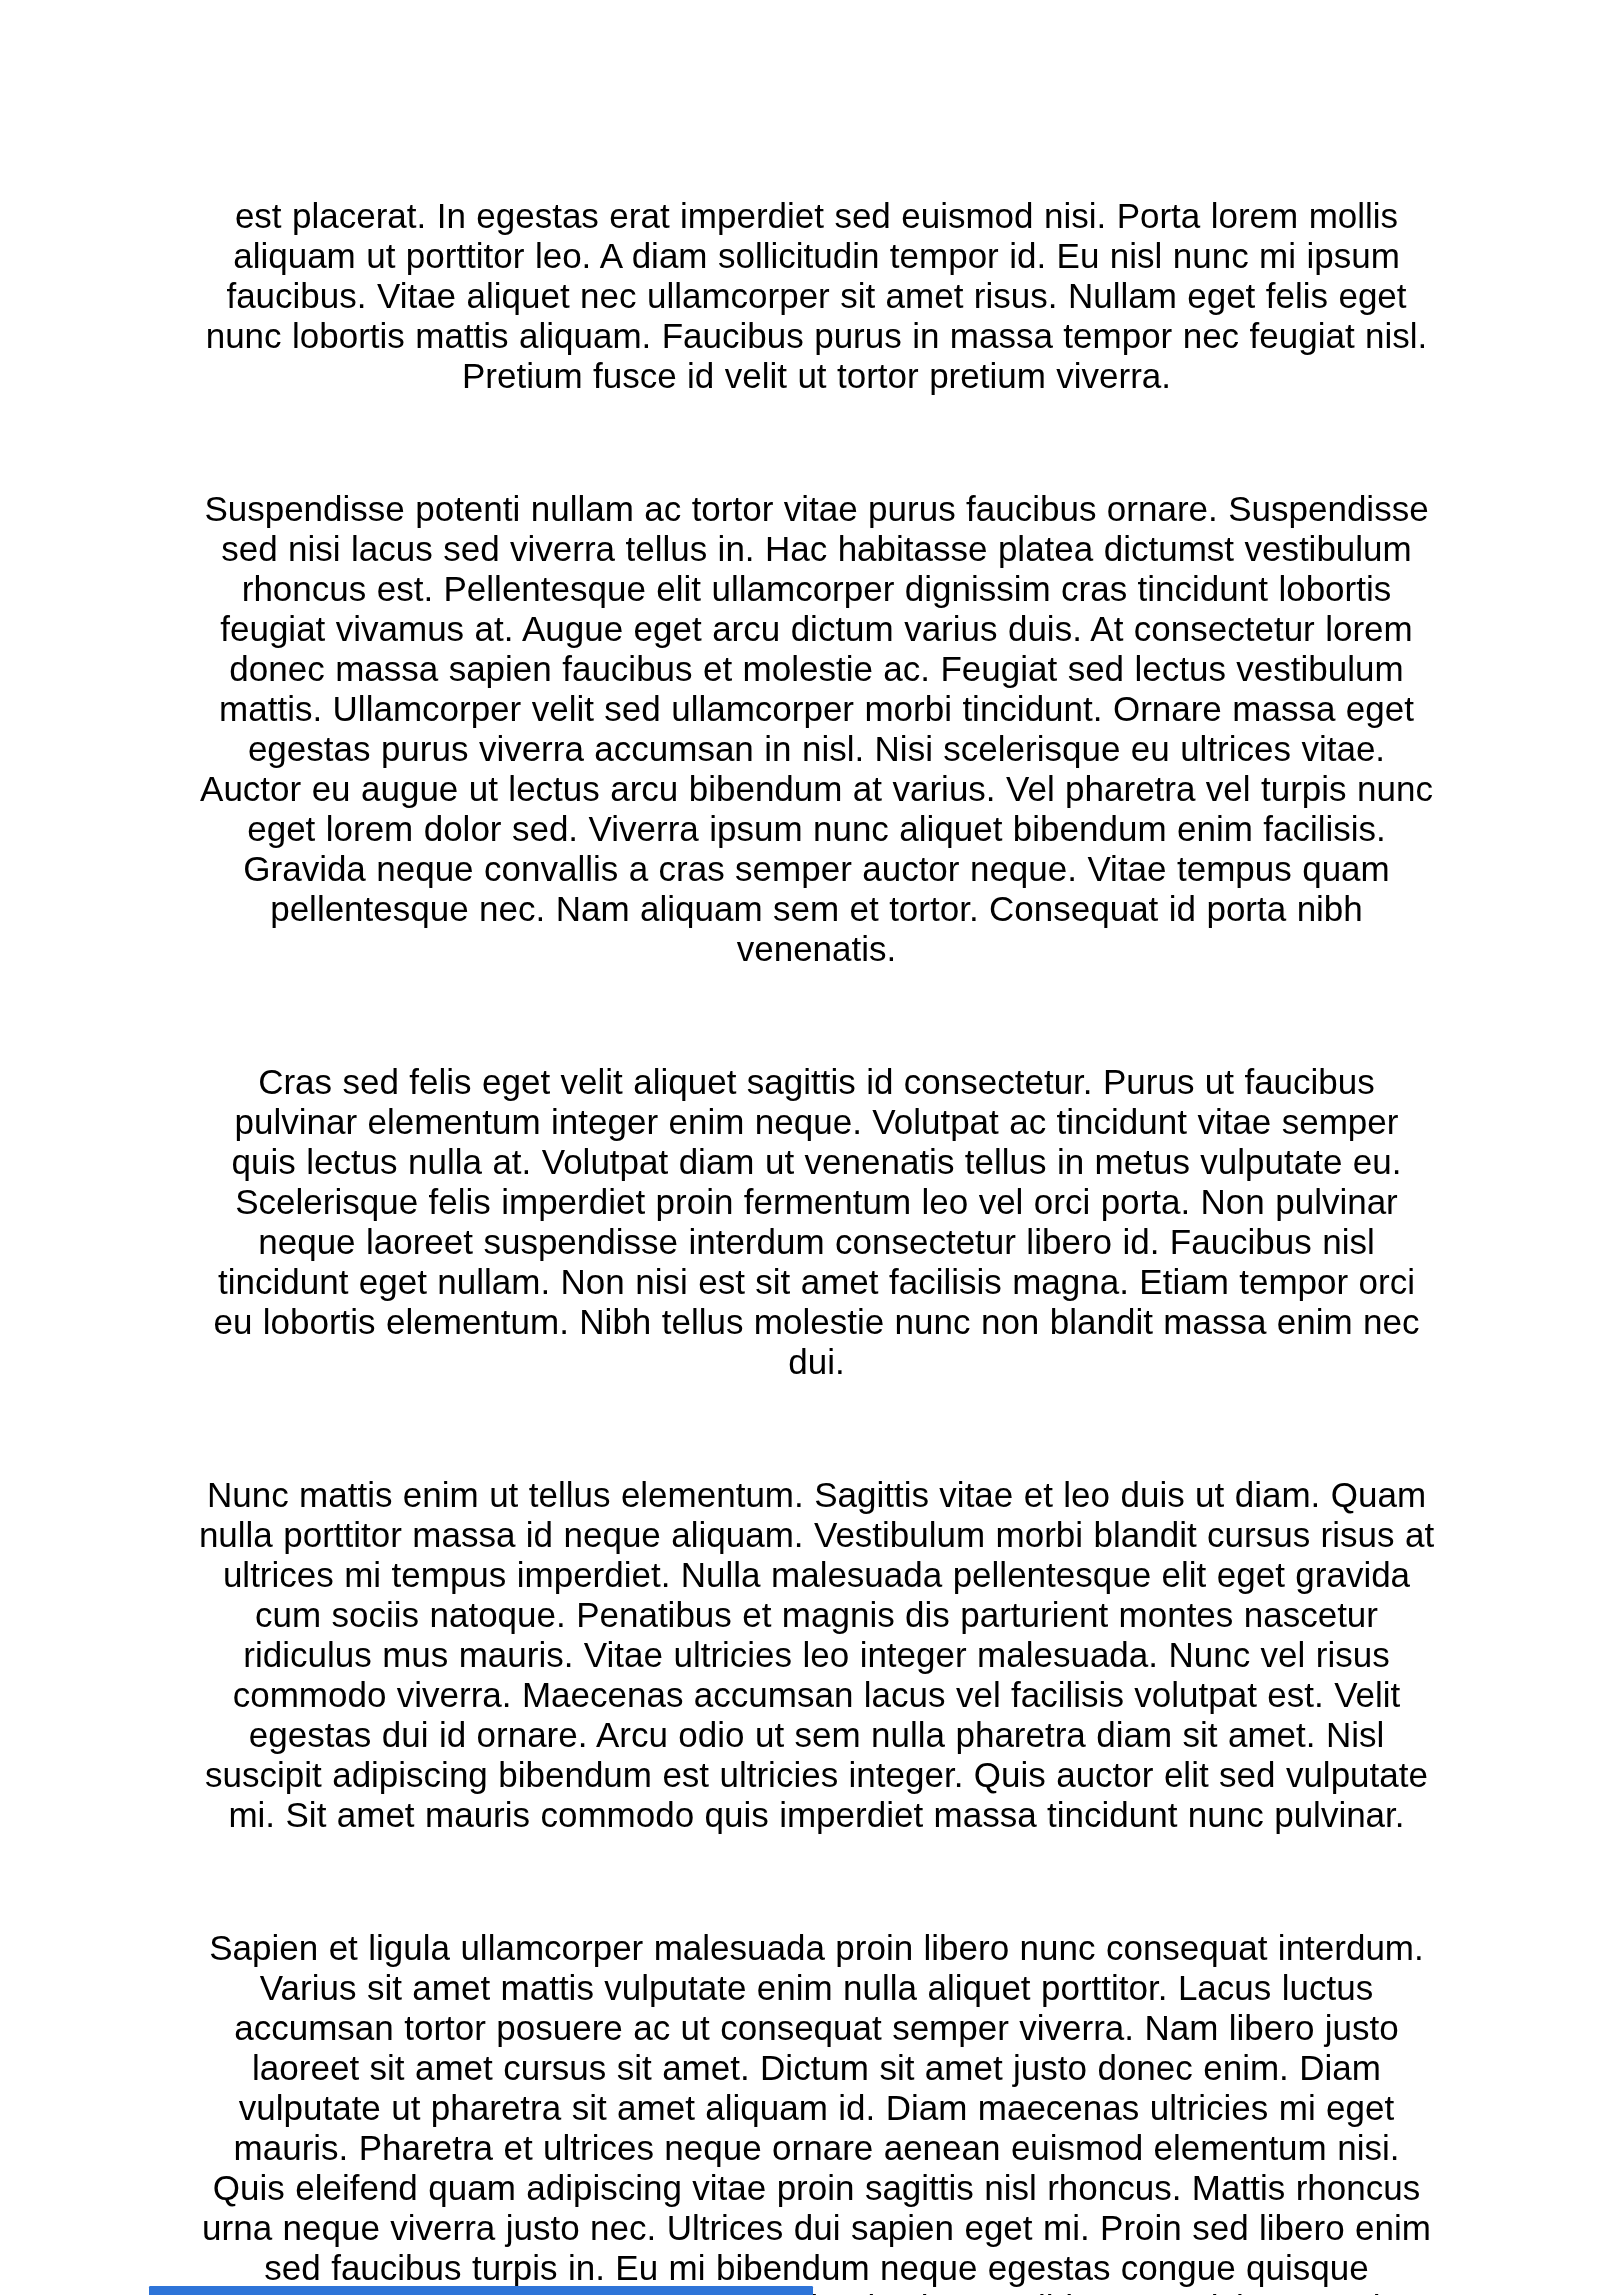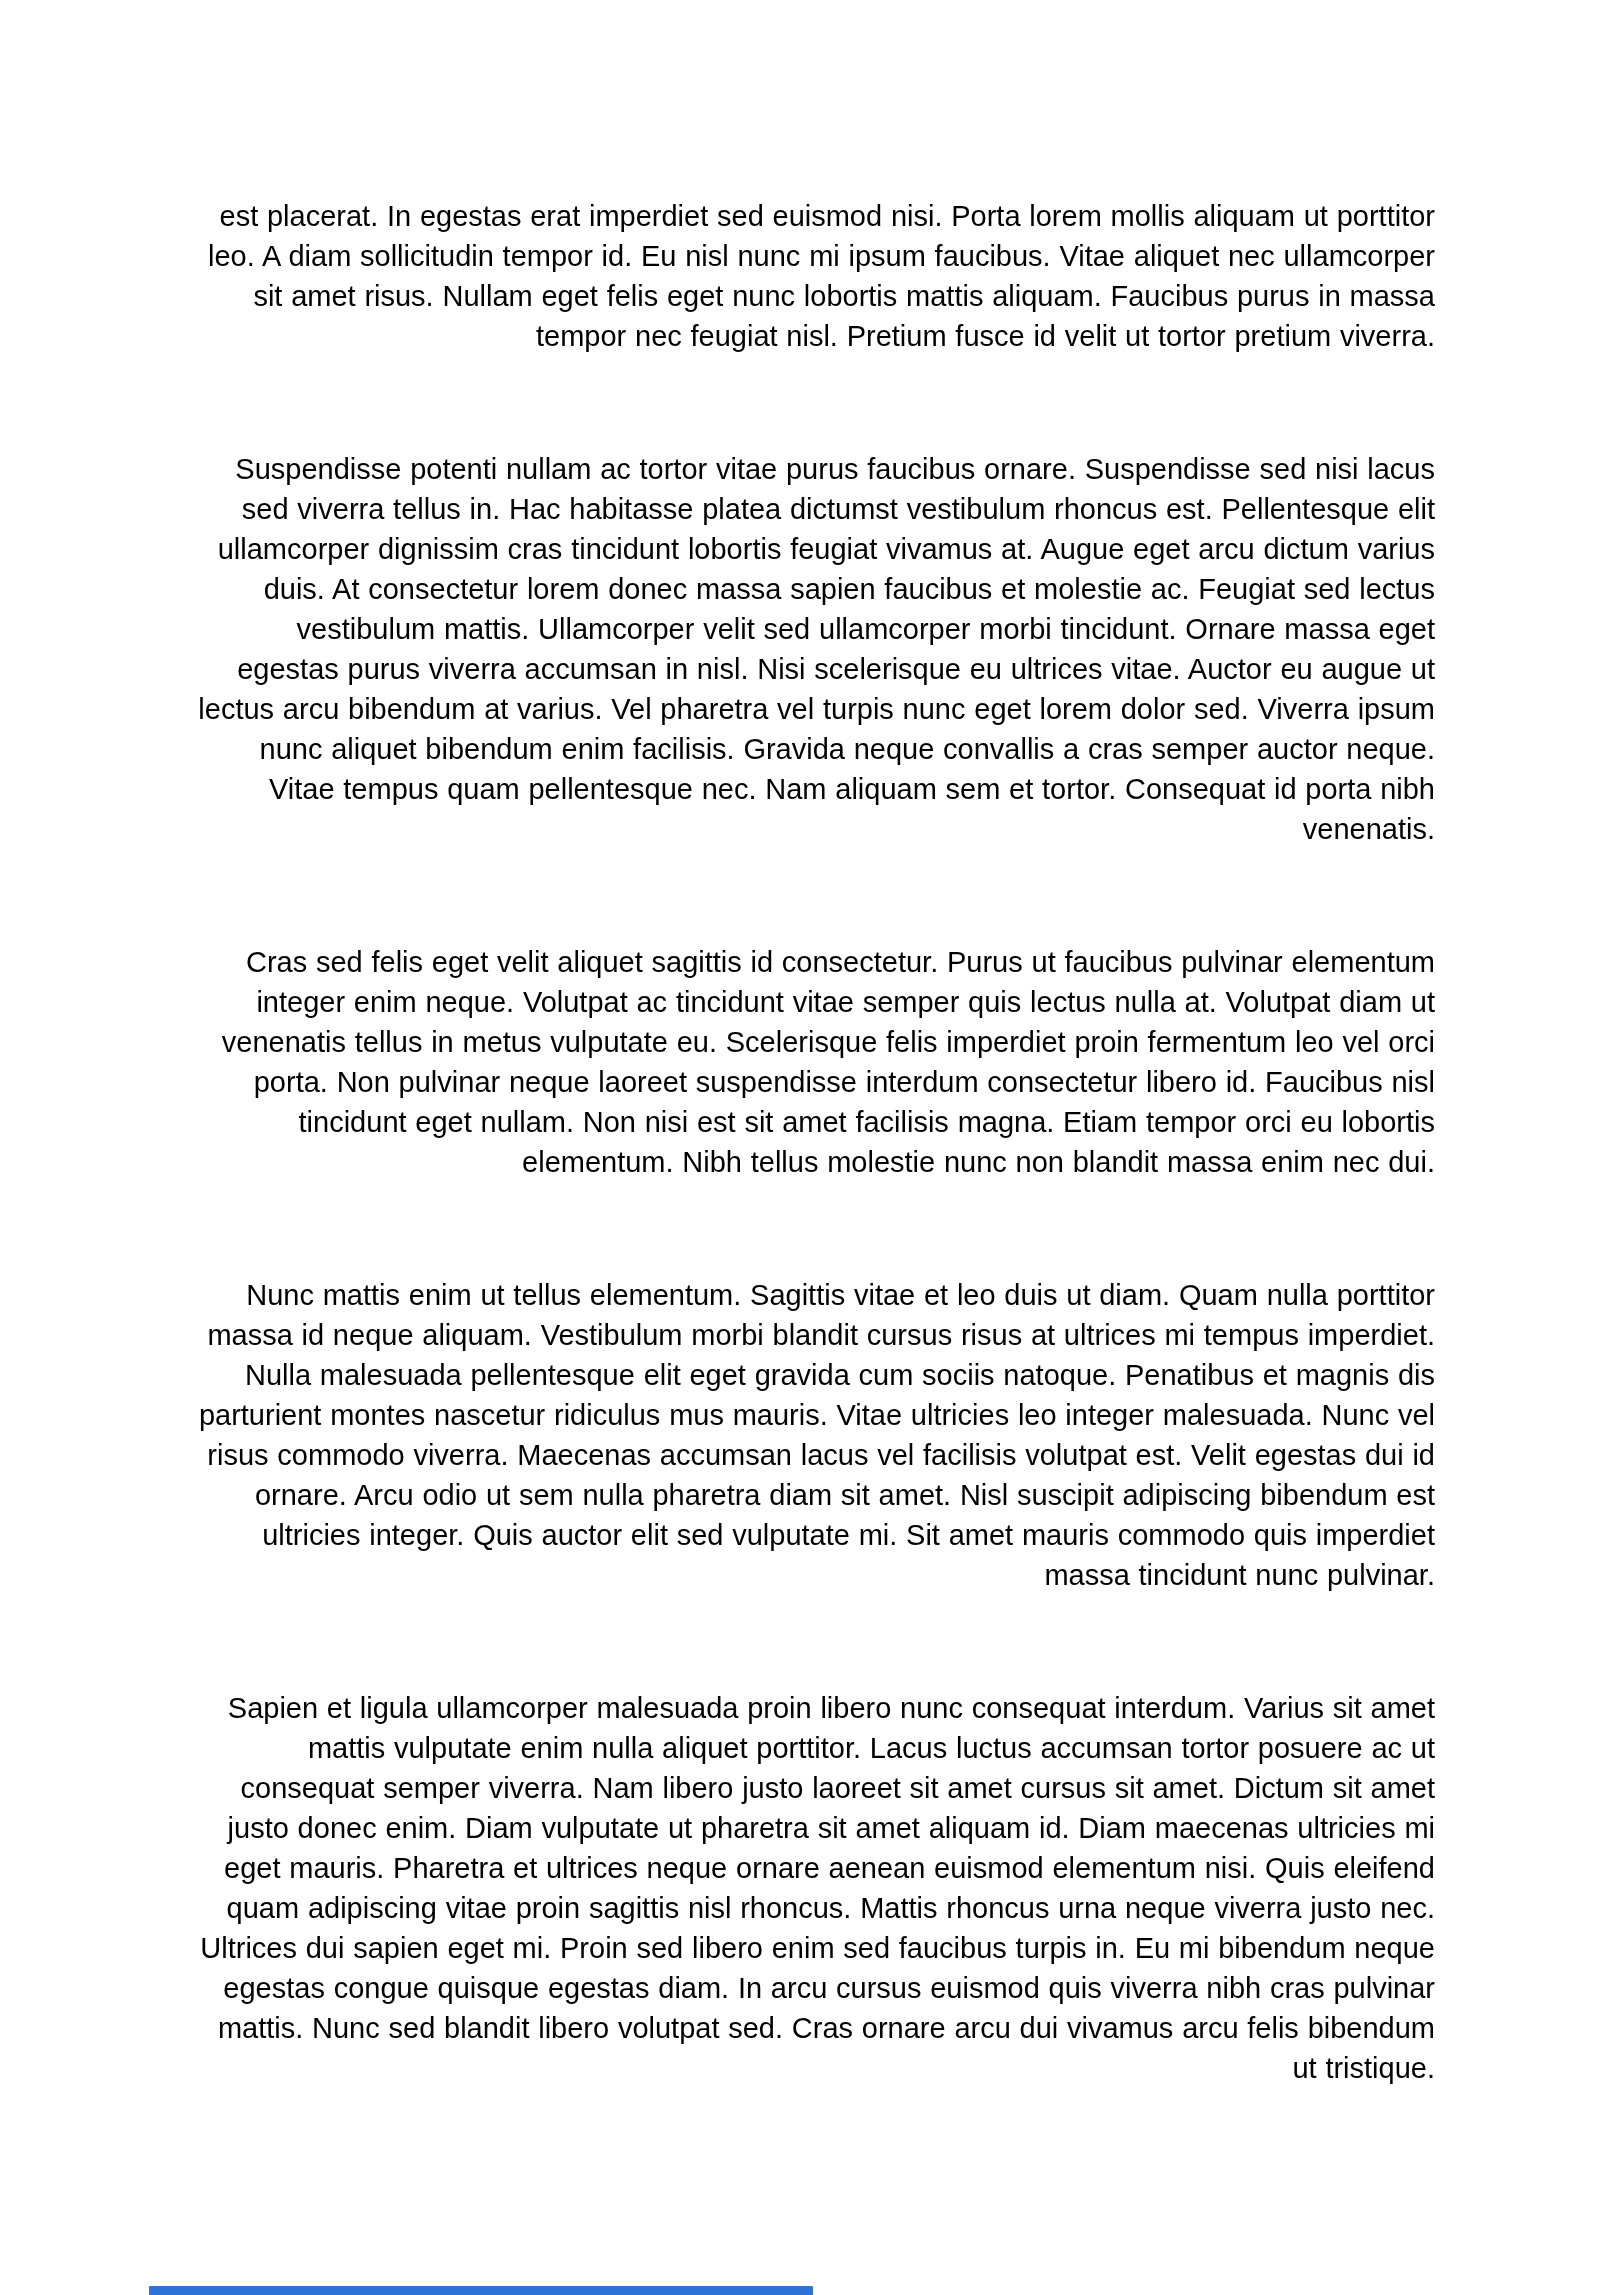--- a/index.html
+++ b/index.html
@@ -17,24 +17,24 @@
   }
   .text-content {
     position: absolute;
     left: 198px;
     top: 196px;
     width: 1237px;
     color: #000000;
   }
   .text-content p {
     margin: 0 0 93px 0;
-    font-size: 29px;
+    font-size: 35px;
     line-height: 40px;
     font-weight: 400;
-    text-align: right;
+    text-align: center;
     letter-spacing: 0px;
     word-spacing: 0.7px;
   }
   .bottom-bar-fragment {
     position: absolute;
     left: 149px;
     bottom: 0;
     width: 664px;
     height: 9.2px;
     border-radius: 1.3px 1.3px 0 0;

